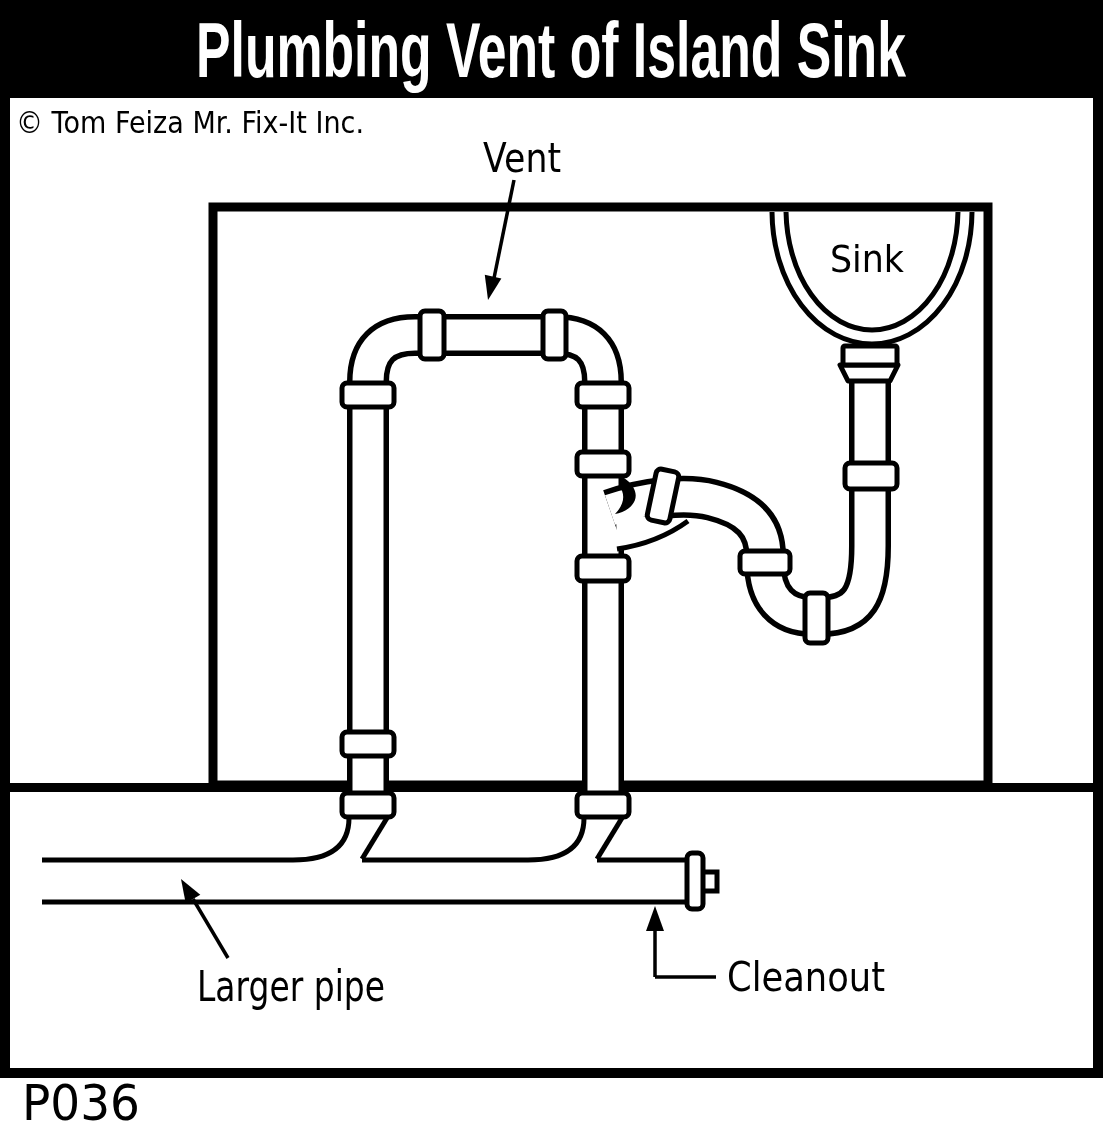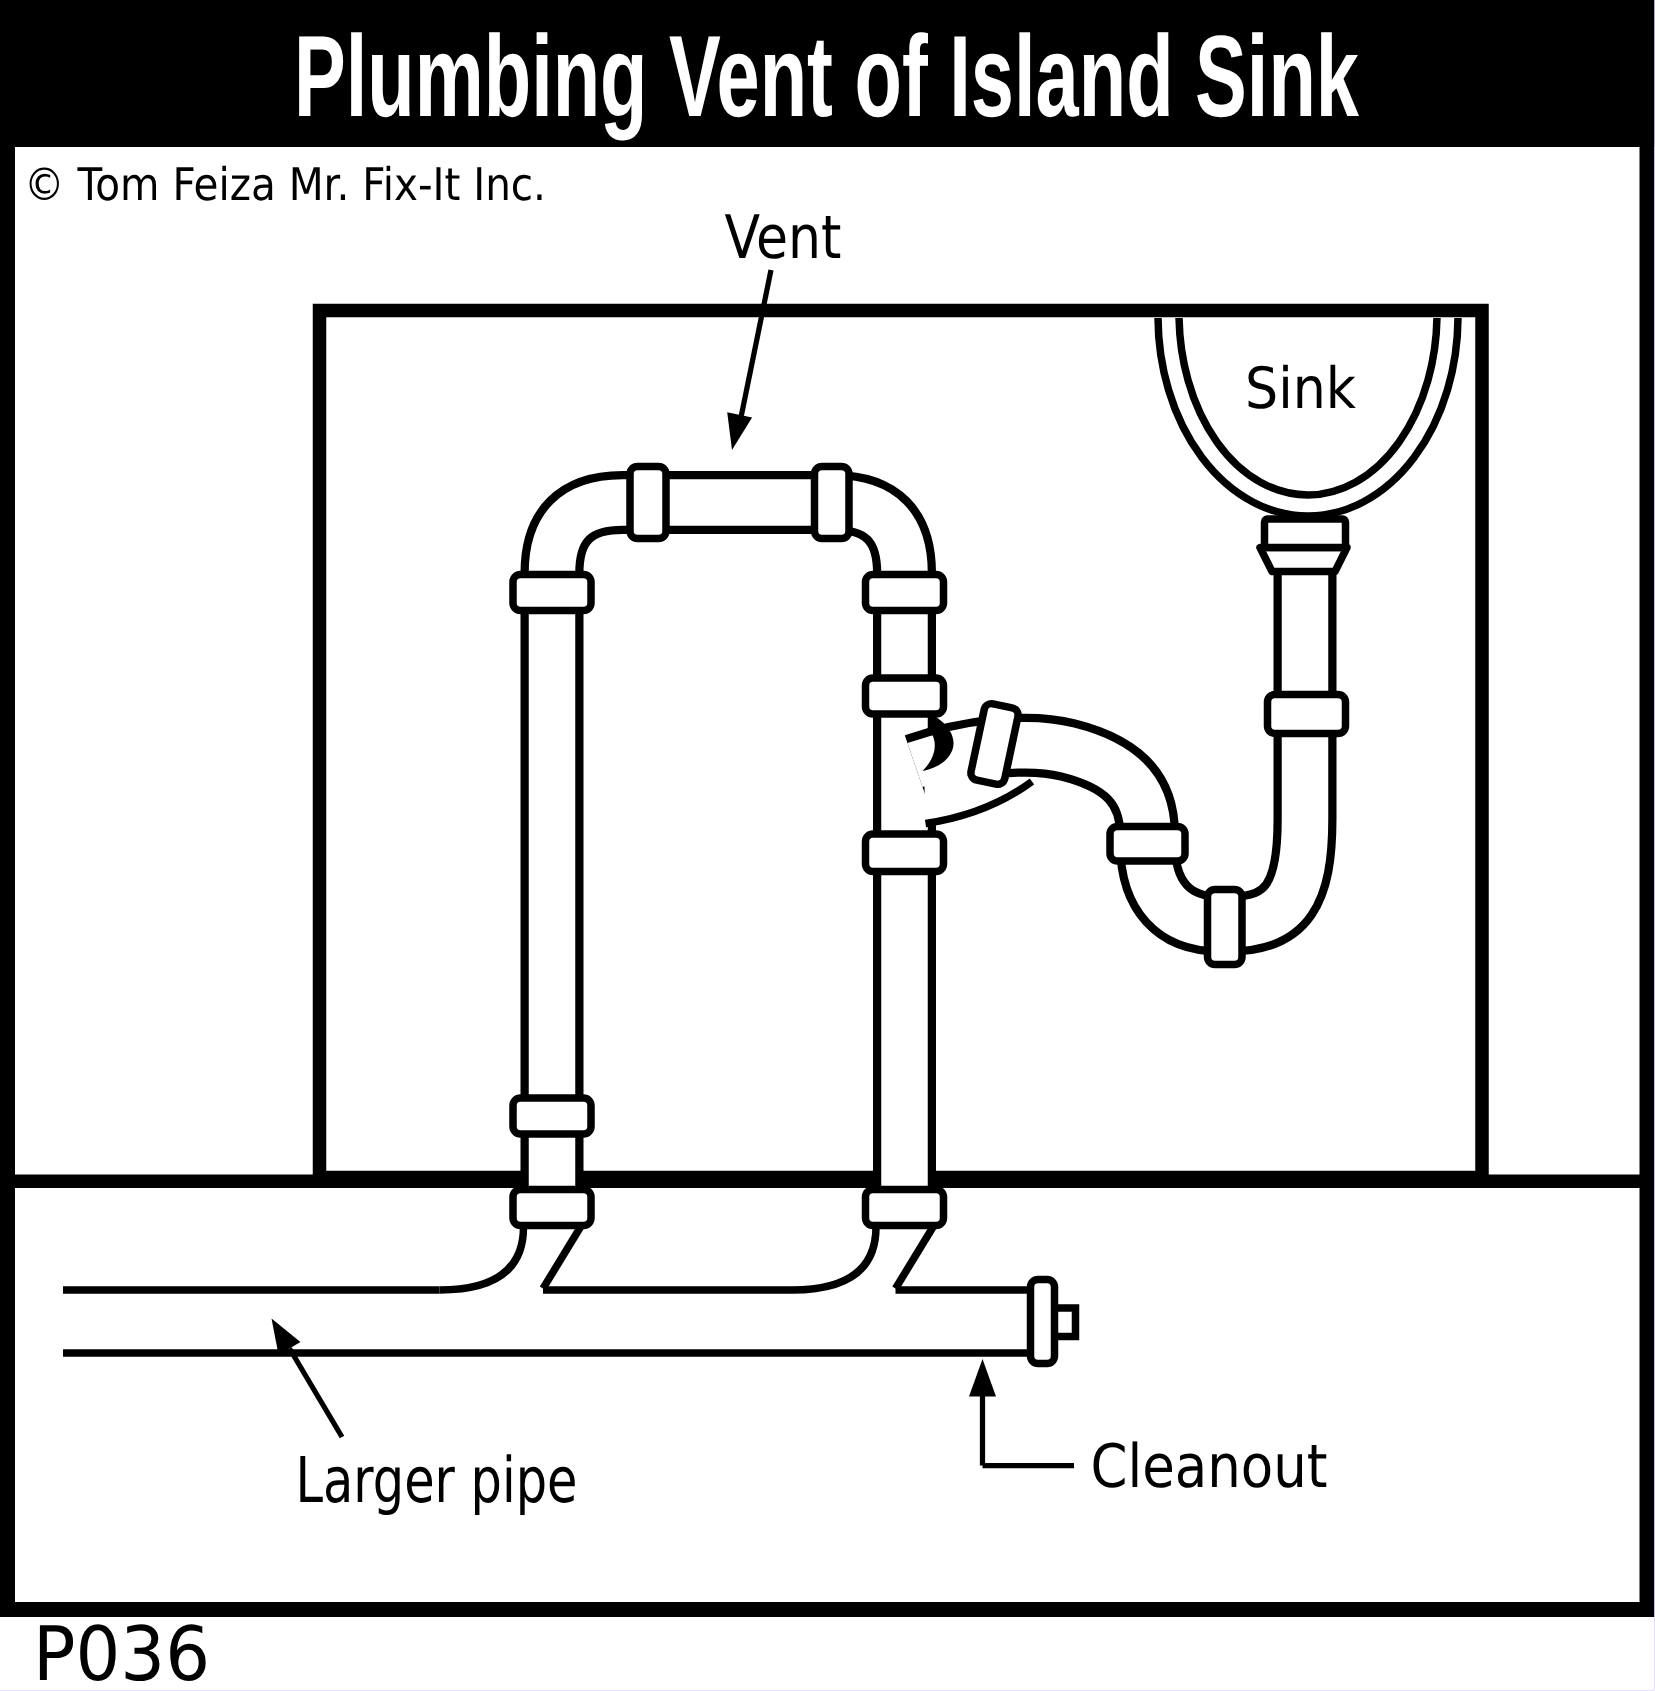--- a/index.html
+++ b/index.html
@@ -1,16 +1,16 @@
 <!DOCTYPE html>
 <html><head>
 <meta charset="utf-8">
 <style>
   html,body{margin:0;padding:0;background:#ffffff;}
-  .stage{position:relative;width:1103px;height:1127px;background:#8b5cf6;overflow:hidden;}
+  .stage{position:relative;width:1103px;height:1127px;background:#5eead4;overflow:hidden;}
   .stage svg{display:block;width:1103px;height:1127px;}
   .title-text{font-family:"Liberation Sans",sans-serif;font-weight:bold;}
   .hand{font-family:"DejaVu Sans",sans-serif;}
 </style>
 </head>
 <body>
 
 <div class="stage">
 <svg viewBox="0 0 1103 1127" xmlns="http://www.w3.org/2000/svg">
   <defs>

